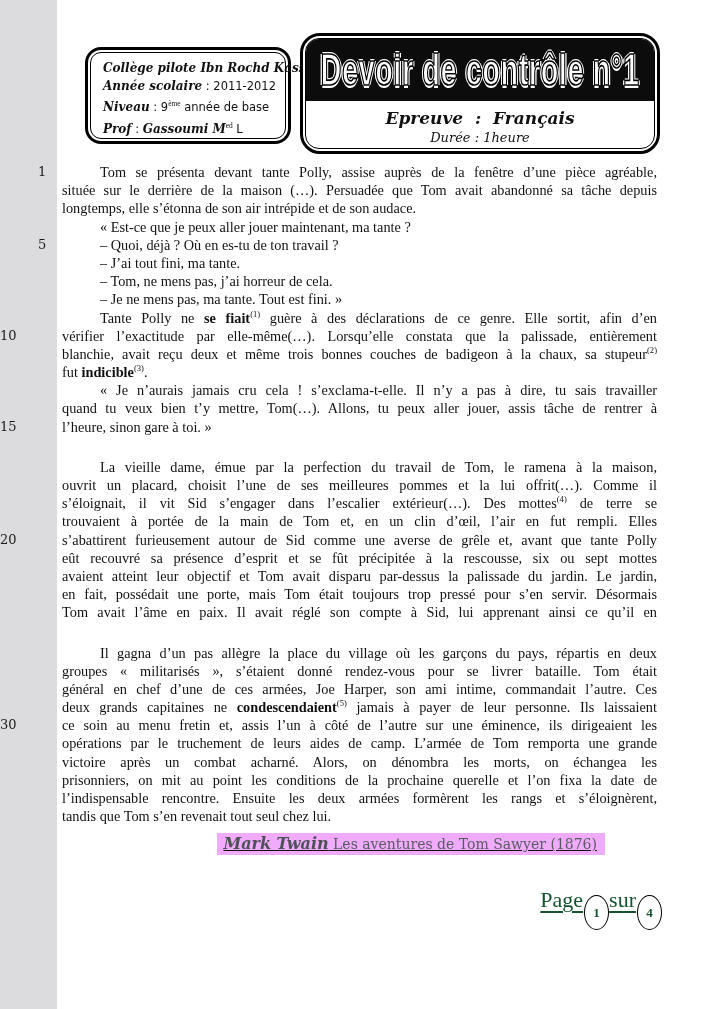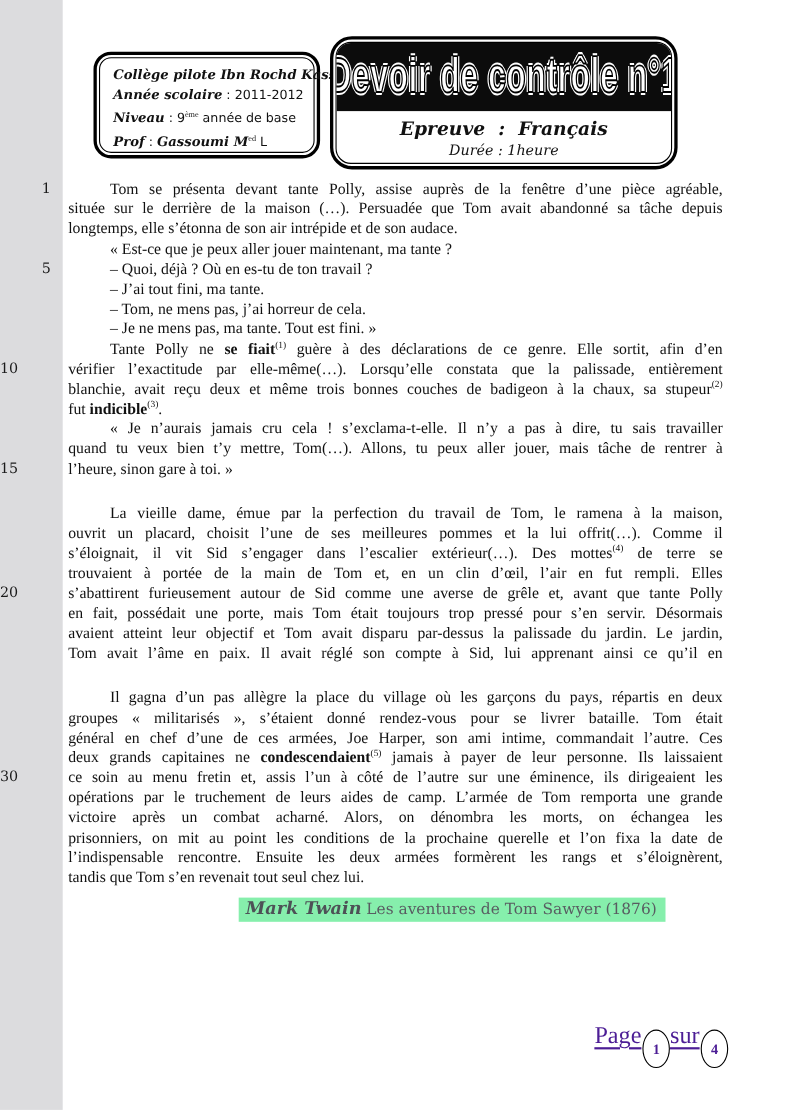--- a/index.html
+++ b/index.html
@@ -11,21 +11,21 @@
   .header{position:absolute;left:57px;top:0;right:0;height:163px;}
   .school-box{position:absolute;left:28px;top:47px;width:206px;height:97px;
               border:3px solid #000;border-radius:16px;background:#fff;padding:2px;box-sizing:border-box;}
   .school-box-inner{border:1px solid #000;border-radius:11px;height:100%;box-sizing:border-box;
                     padding:7px 10px 0 12px;display:flex;flex-direction:column;justify-content:space-around;}
   .school-line{font-size:12px;line-height:15px;white-space:nowrap;}
   .school-line .script{font-family:"DejaVu Serif",serif;font-style:italic;font-weight:bold;}
   .school-box [data-seg] span:not(.script){font-family:"DejaVu Sans",sans-serif;font-size:11.5px;}
   .school-line sup{font-size:0.62em;}
 
-  .title-box{position:absolute;left:243px;top:33px;width:316px;height:121px;
+  .title-box{position:absolute;left:243px;top:33px;width:360px;height:121px;
              border:3px solid #000;border-radius:20px;background:#fff;padding:2px;box-sizing:border-box;}
   .title-box-inner{border:1.5px solid #000;border-radius:14px;height:100%;box-sizing:border-box;overflow:hidden;
                    display:flex;flex-direction:column;}
   .title-band{background:#0c0c0c;height:62px;display:flex;align-items:center;justify-content:center;}
   .title-text{font-family:"Liberation Sans",sans-serif;font-weight:bold;font-size:29px;line-height:1;
               transform:scaleY(1.55);transform-origin:center;color:#fff;letter-spacing:0.5px;white-space:nowrap;
               -webkit-text-stroke:1.1px #000;
               text-shadow:-1.6px 0 0 #fff,1.6px 0 0 #fff,0 -1.6px 0 #fff,0 1.6px 0 #fff;}
   .epreuve{text-align:center;font-family:"DejaVu Serif",serif;font-weight:bold;font-style:italic;
            font-size:17px;margin-top:7px;white-space:pre;}
@@ -43,21 +43,21 @@
           font-family:"DejaVu Serif",serif;font-size:13px;color:#1a1a1a;}
 
   
   .attrib{margin-top:7px;text-align:right;padding-right:52px;height:24px;line-height:24px;}
   .attrib-bg{background:#ececec;padding:2px 8px 3px 6px;}
   .attrib-author{font-family:"DejaVu Serif",serif;font-style:italic;font-weight:bold;
                  font-size:16px;color:#4d5156;}
   .attrib-work{font-family:"DejaVu Serif",serif;font-size:14px;color:#585c61;}
 
   
-  .footer{position:absolute;right:58px;top:928px;font-size:22px;color:#4c1d95;white-space:nowrap;}
+  .footer{position:absolute;right:58px;top:887px;font-size:22px;color:#14532d;white-space:nowrap;}
   .footer .word{text-decoration:underline;text-underline-offset:4px;text-decoration-thickness:1.5px;}
   .oval{display:inline-block;width:23px;height:33px;border:1.6px solid #000;border-radius:50%;
         text-align:center;line-height:33px;font-size:13px;font-weight:bold;vertical-align:-10px;margin:0 0 0 1px;}
 </style>
 </head>
 <body>
 
 <div class="page">
   <div class="margin-band" style="background: rgb(220, 220, 222);"></div>
 
@@ -90,41 +90,42 @@
       <div class="tl indent short"><span>« Est-ce que je peux aller jouer maintenant, ma tante ?</span></div>
       <div class="tl indent short"><span class="lineno">5</span><span>– Quoi, déjà ? Où en es-tu de ton travail ?</span></div>
       <div class="tl indent short"><span>– J’ai tout fini, ma tante.</span></div>
       <div class="tl indent short"><span>– Tom, ne mens pas, j’ai horreur de cela.</span></div>
       <div class="tl indent short"><span>– Je ne mens pas, ma tante. Tout est fini. »</span></div>
       <div class="tl indent"><span>Tante Polly ne </span><span style="font-weight: bold;">se fiait</span><sup>(1)</sup><span> guère à des déclarations de ce genre. Elle sortit, afin d’en</span></div>
       <div class="tl"><span class="lineno">10</span><span>vérifier l’exactitude par elle-même(…). Lorsqu’elle constata que la palissade, entièrement</span></div>
       <div class="tl"><span>blanchie, avait reçu deux et même trois bonnes couches de badigeon à la chaux, sa stupeur</span><sup>(2)</sup></div>
       <div class="tl short"><span>fut </span><span style="font-weight: bold;">indicible</span><sup>(3)</sup><span>.</span></div>
       <div class="tl indent"><span>« Je n’aurais jamais cru cela ! s’exclama-t-elle. Il n’y a pas à dire, tu sais travailler</span></div>
-      <div class="tl"><span>quand tu veux bien t’y mettre, Tom(…). Allons, tu peux aller jouer, mais tâche de rentrer à</span></div>
+      <div class="tl"><span>quand tu veux bien t’y mettre, Tom(…). Allons, tu peux aller jouer, assis tâche de rentrer à</span></div>
       <div class="tl short"><span class="lineno">15</span><span>l’heure, sinon gare à toi. »</span></div>
       <div class="tl blank"></div>
       <div class="tl indent"><span>La vieille dame, émue par la perfection du travail de Tom, le ramena à la maison,</span></div>
       <div class="tl"><span>ouvrit un placard, choisit l’une de ses meilleures pommes et la lui offrit(…). Comme il</span></div>
       <div class="tl"><span>s’éloignait, il vit Sid s’engager dans l’escalier extérieur(…). Des </span><span style="font-weight: normal;">mottes</span><sup>(4)</sup><span> de terre se</span></div>
       <div class="tl"><span>trouvaient à portée de la main de Tom et, en un clin d’œil, l’air en fut rempli. Elles</span></div>
       <div class="tl"><span class="lineno">20</span><span>s’abattirent furieusement autour de Sid comme une averse de grêle et, avant que tante Polly</span></div>
+      <div class="tl"><span>eût recouvré sa présence d’esprit et se fût précipitée à la rescousse, six ou sept mottes</span></div>
+      <div class="tl"><span>avaient atteint leur objectif et Tom avait disparu par-dessus la palissade du jardin. Le jardin,</span></div>
       <div class="tl"><span>en fait, possédait une porte, mais Tom était toujours trop pressé pour s’en servir. Désormais</span></div>
-      <div class="tl"><span>avaient atteint leur objectif et Tom avait disparu par-dessus la palissade du jardin. Le jardin,</span></div>
       <div class="tl"><span>Tom avait l’âme en paix. Il avait réglé son compte à Sid, lui apprenant ainsi ce qu’il en</span></div>
       <div class="tl blank"></div>
       <div class="tl indent"><span>Il gagna d’un pas allègre la place du village où les garçons du pays, répartis en deux</span></div>
       <div class="tl"><span>groupes « militarisés », s’étaient donné rendez-vous pour se livrer bataille. Tom était</span></div>
       <div class="tl"><span>général en chef d’une de ces armées, Joe Harper, son ami intime, commandait l’autre. Ces</span></div>
       <div class="tl"><span>deux grands capitaines ne </span><span style="font-weight: bold;">condescendaient</span><sup>(5)</sup><span> jamais à payer de leur personne. Ils laissaient</span></div>
       <div class="tl"><span class="lineno">30</span><span>ce soin au menu fretin et, assis l’un à côté de l’autre sur une éminence, ils dirigeaient les</span></div>
       <div class="tl"><span>opérations par le truchement de leurs aides de camp. L’armée de Tom remporta une grande</span></div>
       <div class="tl"><span>victoire après un combat acharné. Alors, on dénombra les morts, on échangea les</span></div>
       <div class="tl"><span>prisonniers, on mit au point les conditions de la prochaine querelle et l’on fixa la date de</span></div>
       <div class="tl"><span>l’indispensable rencontre. Ensuite les deux armées formèrent les rangs et s’éloignèrent,</span></div>
       <div class="tl short"><span>tandis que Tom s’en revenait tout seul chez lui.</span></div>
-      <div class="attrib"><span class="attrib-bg" style="background: #86efac;"><span class="attrib-author">Mark Twain</span><span class="attrib-work"> Les aventures de Tom Sawyer (1876)</span></span></div>
+      <div class="attrib"><span class="attrib-bg" style="background: #f0abfc; text-decoration: underline;"><span class="attrib-author">Mark Twain</span><span class="attrib-work"> Les aventures de Tom Sawyer (1876)</span></span></div>
     </div>
 
   <div class="footer">
     <span class="word">Page</span><span class="oval">1</span><span class="word">sur</span><span class="oval">4</span>
   </div>
 </div>
 
 </body></html>

